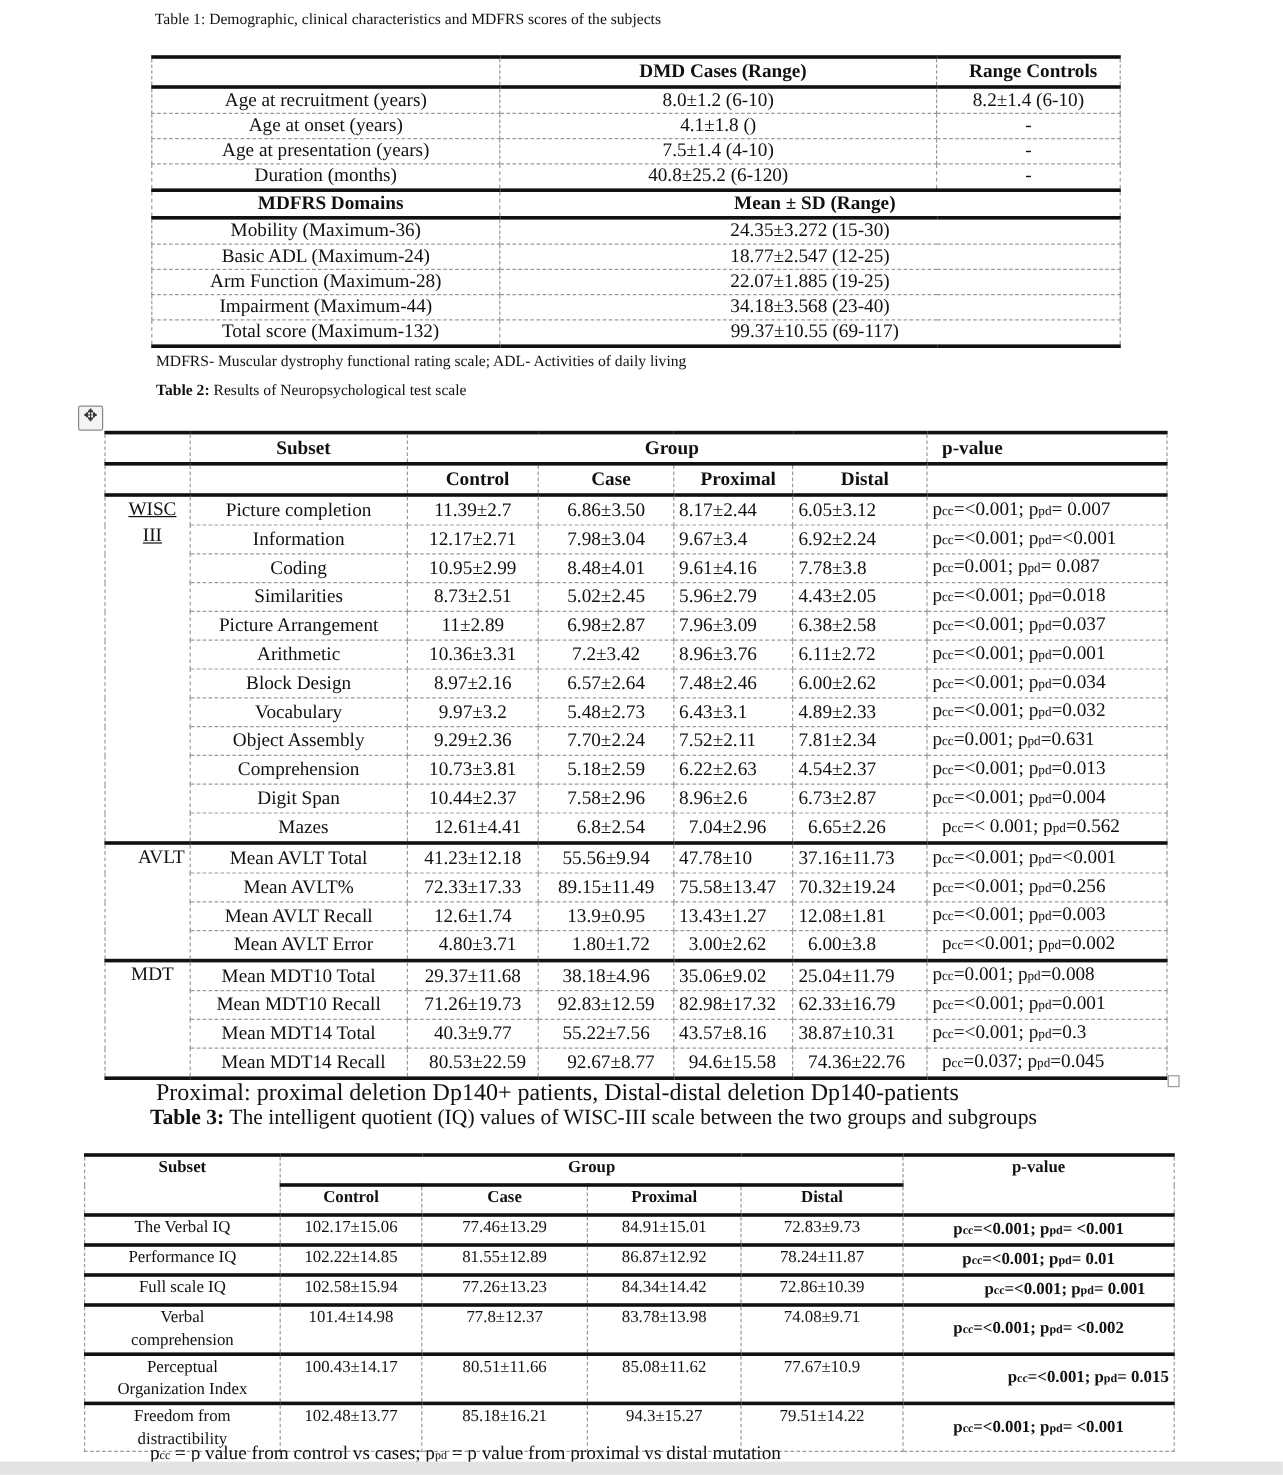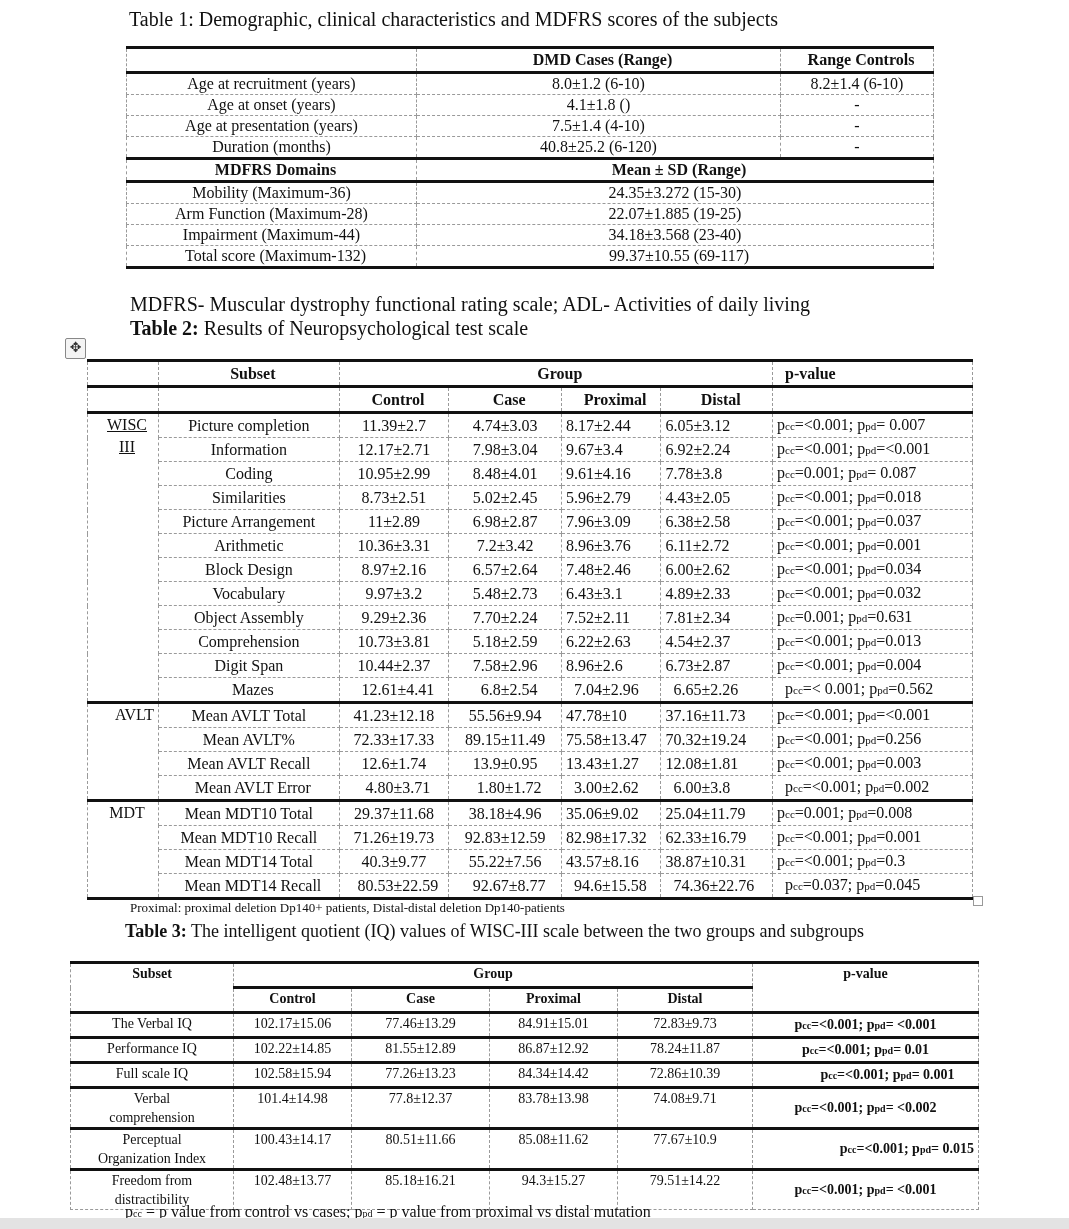--- a/index.html
+++ b/index.html
@@ -1,19 +1,19 @@
 <!DOCTYPE html>
 <html><head>
 <meta charset="utf-8">
 <style>
   html, body { margin:0; padding:0; background:#ffffff; }
   body { width:1069px; height:1229px; position:relative; overflow:hidden;
          font-family:"Liberation Serif", serif; color:#111; }
   .abs { position:absolute; }
-  .caption { font-size:20px; white-space:nowrap; }
+  .caption { font-size:13px; white-space:nowrap; }
   .caption b { font-weight:bold; }
   table { border-collapse:collapse; position:absolute; table-layout:fixed; }
   td, th { border:1px dashed #9a9a9a; padding:0 4px; white-space:nowrap; font-weight:normal; }
   .c { text-align:center; }
   .l { text-align:left; }
   .bold { font-weight:bold; }
   .thick-top { border-top:3px solid #111 !important; }
   .thick-bot { border-bottom:3px solid #111 !important;padding-left:12px; }
   
   #t1 { left:126px; top:46px; width:807px; font-size:16px; line-height:20px; }
@@ -73,20 +73,24 @@
       </tr>
       <tr>
         <td class="c bold thick-top thick-bot">MDFRS Domains</td>
         <td class="c bold thick-top thick-bot" colspan="2">Mean ± SD (Range)</td>
       </tr>
       <tr>
         <td class="c">Mobility (Maximum-36)</td>
         <td class="c" colspan="2">24.35±3.272 (15-30)</td>
       </tr>
       <tr>
+        <td class="c">Basic ADL (Maximum-24)</td>
+        <td class="c" colspan="2">18.77±2.547 (12-25)</td>
+      </tr>
+      <tr>
         <td class="c">Arm Function (Maximum-28)</td>
         <td class="c" colspan="2">22.07±1.885 (19-25)</td>
       </tr>
       <tr>
         <td class="c">Impairment (Maximum-44)</td>
         <td class="c" colspan="2">34.18±3.568 (23-40)</td>
       </tr>
       <tr>
         <td class="c thick-bot">Total score (Maximum-132)</td>
         <td class="c thick-bot" colspan="2">99.37±10.55 (69-117)</td>
@@ -126,21 +130,21 @@
     </tr>
   </thead>
   <tbody id="t2-body">
       <tr>
         <td class="c thick-bot" rowspan="12" style="vertical-align: top; text-decoration: underline;">
           <div>WISC</div>
           <div>III</div>
         </td>
         <td class="c">Picture completion</td>
         <td class="c">11.39±2.7</td>
-        <td class="c">4.74±3.03</td>
+        <td class="c">6.86±3.50</td>
         <td class="l">8.17±2.44</td>
         <td class="l">6.05±3.12</td>
         <td class="l"><span class="pv"><span>p</span><span class="s">cc</span><span>=&lt;0.001; </span><span>p</span><span class="s">pd</span><span>= 0.007</span></span></td>
       </tr>
       <tr>
         <td class="c">Information</td>
         <td class="c">12.17±2.71</td>
         <td class="c">7.98±3.04</td>
         <td class="l">9.67±3.4</td>
         <td class="l">6.92±2.24</td>
@@ -293,21 +297,21 @@
         <td class="c thick-bot">80.53±22.59</td>
         <td class="c thick-bot">92.67±8.77</td>
         <td class="l thick-bot">94.6±15.58</td>
         <td class="l thick-bot">74.36±22.76</td>
         <td class="l thick-bot"><span class="pv"><span>p</span><span class="s">cc</span><span>=0.037; </span><span>p</span><span class="s">pd</span><span>=0.045</span></span></td>
       </tr>
     </tbody>
 </table>
 <div class="abs resize-handle"></div>
 
-<div class="abs caption" style="left:130px; top:900px; font-size:13px;">Proximal: proximal deletion Dp140+ patients, Distal-distal deletion Dp140-patients</div>
+<div class="abs caption" style="left:130px; top:900px; font-size:20px;">Proximal: proximal deletion Dp140+ patients, Distal-distal deletion Dp140-patients</div>
 <div class="abs caption" style="left:125px; top:921px; font-size:18px;"><b>Table 3:</b><span> The intelligent quotient (IQ) values of WISC-III scale between the two groups and subgroups</span></div>
 
 <table id="t3">
   <colgroup>
     <col style="width:163px">
       <col style="width:118px">
       <col style="width:138px">
       <col style="width:128px">
     <col style="width:135px">
       <col style="width:226px">

